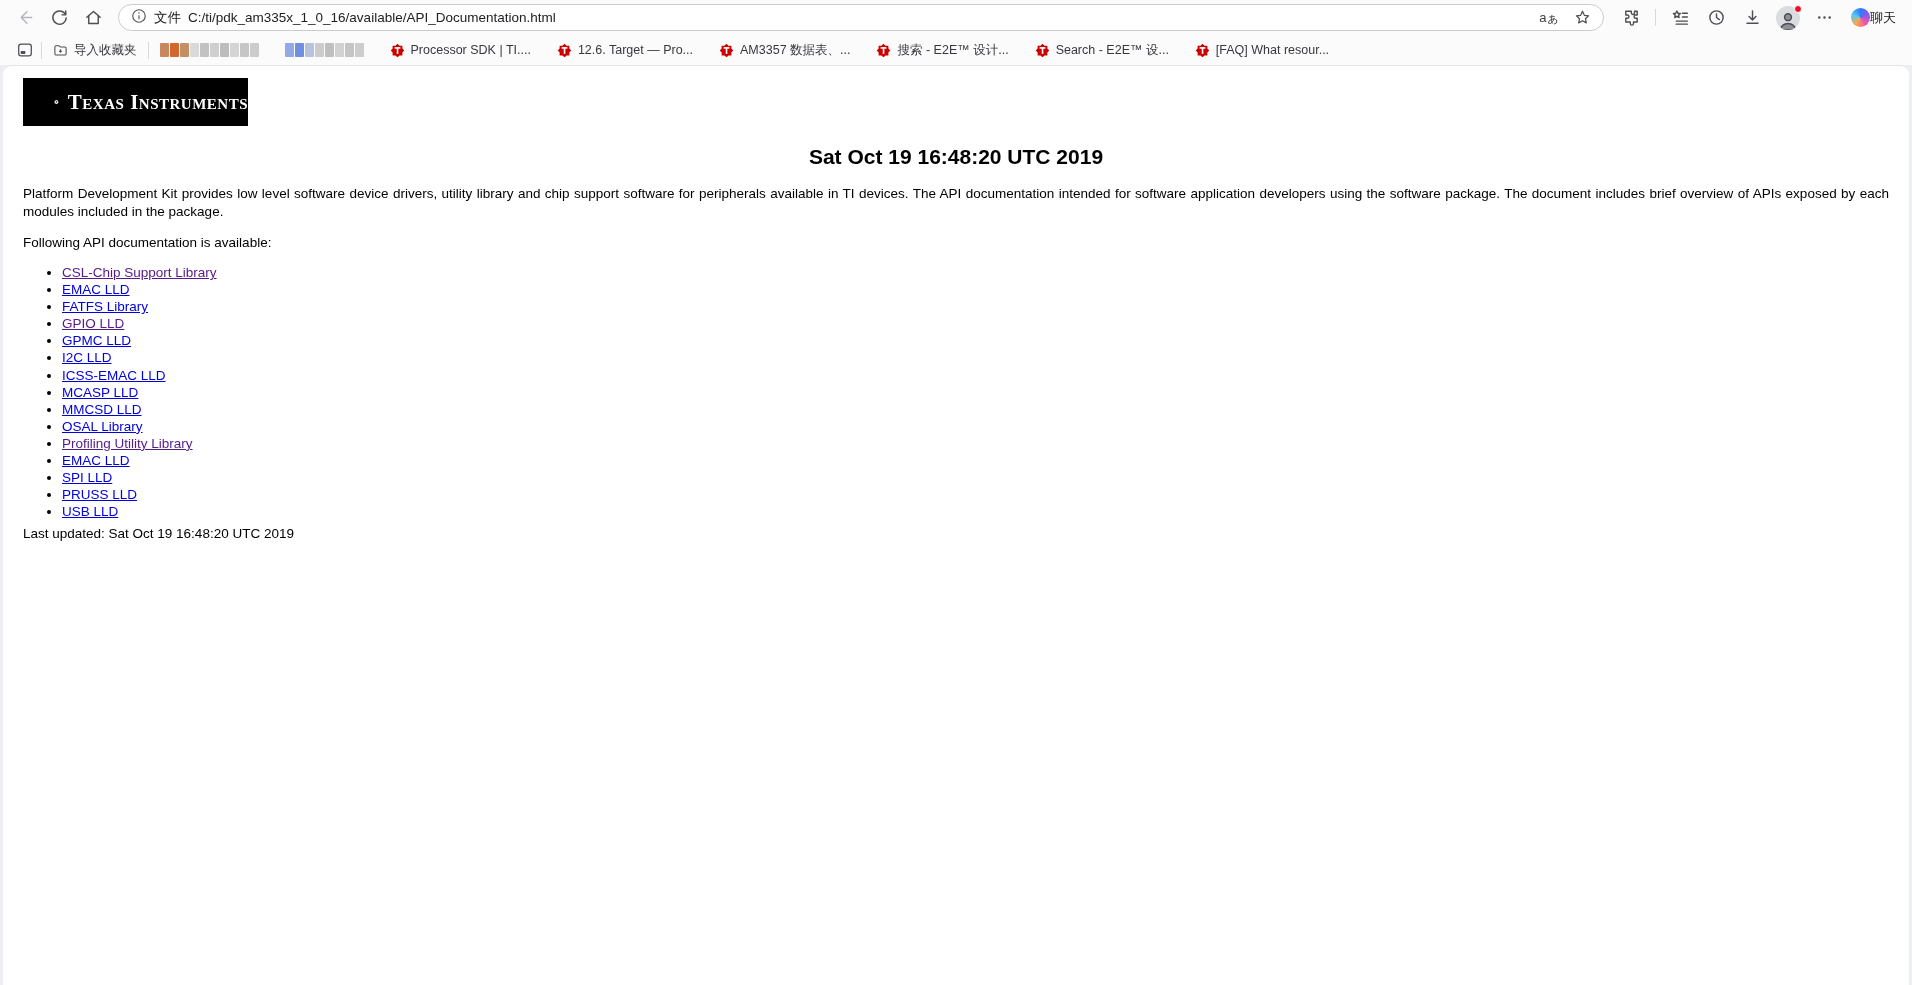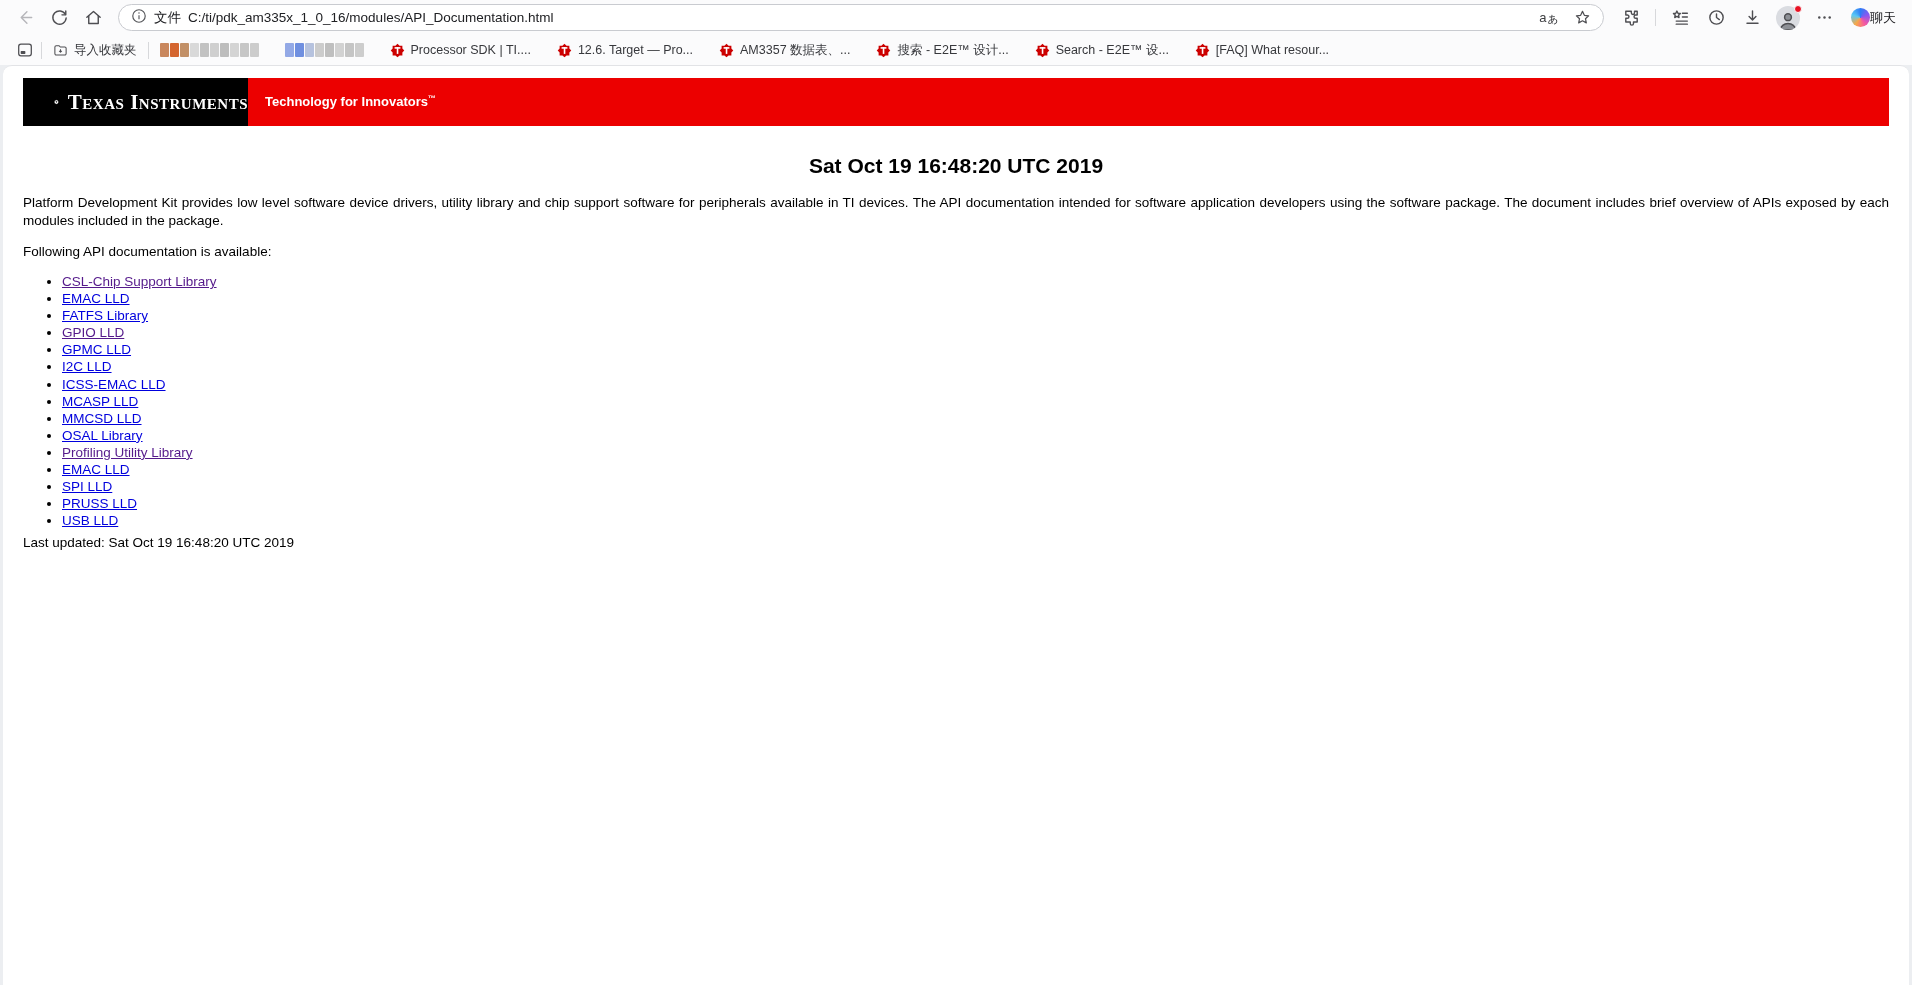--- a/index.html
+++ b/index.html
@@ -92,21 +92,21 @@
   }
   .ti-wordmark {
     font-family: "Liberation Serif", "DejaVu Serif", serif;
     font-variant: small-caps; font-weight: 600;
     font-size: 21px; color: #fff; letter-spacing: 0.5px; white-space: nowrap;
   }
   .ti-red { background: #ec0000; flex: 1; display: flex; align-items: center; padding-left: 17px; }
   .tagline { color: #fff; font-weight: bold; font-size: 13px; }
   .tagline sup { font-size: 8px; vertical-align: super; }
   h1.page-title { font-size: 27px; font-weight: 700; text-align: center; margin-top: 23px; }
-  h2.date-heading { font-size: 21px; font-weight: 700; text-align: center; margin-top: 28px; }
+  h2.date-heading { font-size: 21px; font-weight: 700; text-align: center; margin-top: 19px; }
   p.intro { font-size: 13.5px; line-height: 18px; text-align: justify; margin-top: 16px; }
   p.list-intro { font-size: 13.5px; margin-top: 14px; }
   ul.api-list { margin: 14px 0 0 0; padding-left: 39px; }
   ul.api-list li { font-size: 13.5px; line-height: 17.1px; }
   ul.api-list a { color: #0000dd; text-decoration: underline; cursor: pointer; }
   ul.api-list a.visited { color: #551a8b; }
   p.last-updated { font-size: 13.5px; margin-top: 6px; }
 </style>
 </head>
 <body>
@@ -133,21 +133,21 @@
     </button>
     <div class="addressbar">
       <span class="info-ic">
         <svg width="16" height="16" viewBox="0 0 18 18">
             <circle cx="9" cy="9" r="7"></circle>
             <line x1="9" y1="8.2" x2="9" y2="12.6"></line>
             <circle cx="9" cy="5.6" r="0.8" fill="#55565a" stroke="none"></circle>
           </svg>
       </span>
       <span class="file-label">文件</span>
-      <span class="url-text">C:/ti/pdk_am335x_1_0_16/modules/API_Documentation.html</span>
+      <span class="url-text">C:/ti/pdk_am335x_1_0_16/available/API_Documentation.html</span>
       <button class="pill-btn">
         <span class="translate-txt">aぁ</span>
       </button>
       <button class="pill-btn">
         <svg width="17" height="17" viewBox="0 0 20 20">
             <path d="M10 2.8 l2.2 4.6 5 .6 -3.7 3.4 1 4.9 L10 13.9 5.5 16.3 l1 -4.9 L2.8 8 l5 -.6 Z"></path>
           </svg>
       </button>
     </div>
     <div class="right-cluster">
@@ -313,23 +313,20 @@
 
 <div class="content">
   <div class="ti-banner">
     <div class="ti-black">
       <svg width="28" height="28" viewBox="0 0 16 16">
           <path d="M8 0.8 L10.2 2.8 H13.2 V5.8 L15.2 8 L13.2 10.2 V13.2 H10.2 L8 15.2 L5.8 13.2 H2.8 V10.2 L0.8 8 L2.8 5.8 V2.8 H5.8 Z" fill="#ffffff"></path>
           <rect x="4.9" y="4.4" width="6.2" height="1.7" fill="#000"></rect>
           <rect x="7.2" y="4.4" width="1.7" height="7.2" fill="#000"></rect>
         </svg>
       <span class="ti-wordmark">Texas Instruments</span>
-    </div>
-    <div class="ti-red">
-      <span class="tagline"><span>Technology for Innovators</span><sup>™</sup></span>
     </div>
   </div>
 
   <h2 class="date-heading">Sat Oct 19 16:48:20 UTC 2019</h2>
   <p class="intro">Platform Development Kit provides low level software device drivers, utility library and chip support software for peripherals available in TI devices. The API documentation intended for software application developers using the software package. The document includes brief overview of APIs exposed by each modules included in the package.</p>
   <p class="list-intro">Following API documentation is available:</p>
   <ul class="api-list" id="api-list">
       <li><a class="visited">CSL-Chip Support Library</a></li>
       <li><a>EMAC LLD</a></li>
       <li><a>FATFS Library</a></li>

